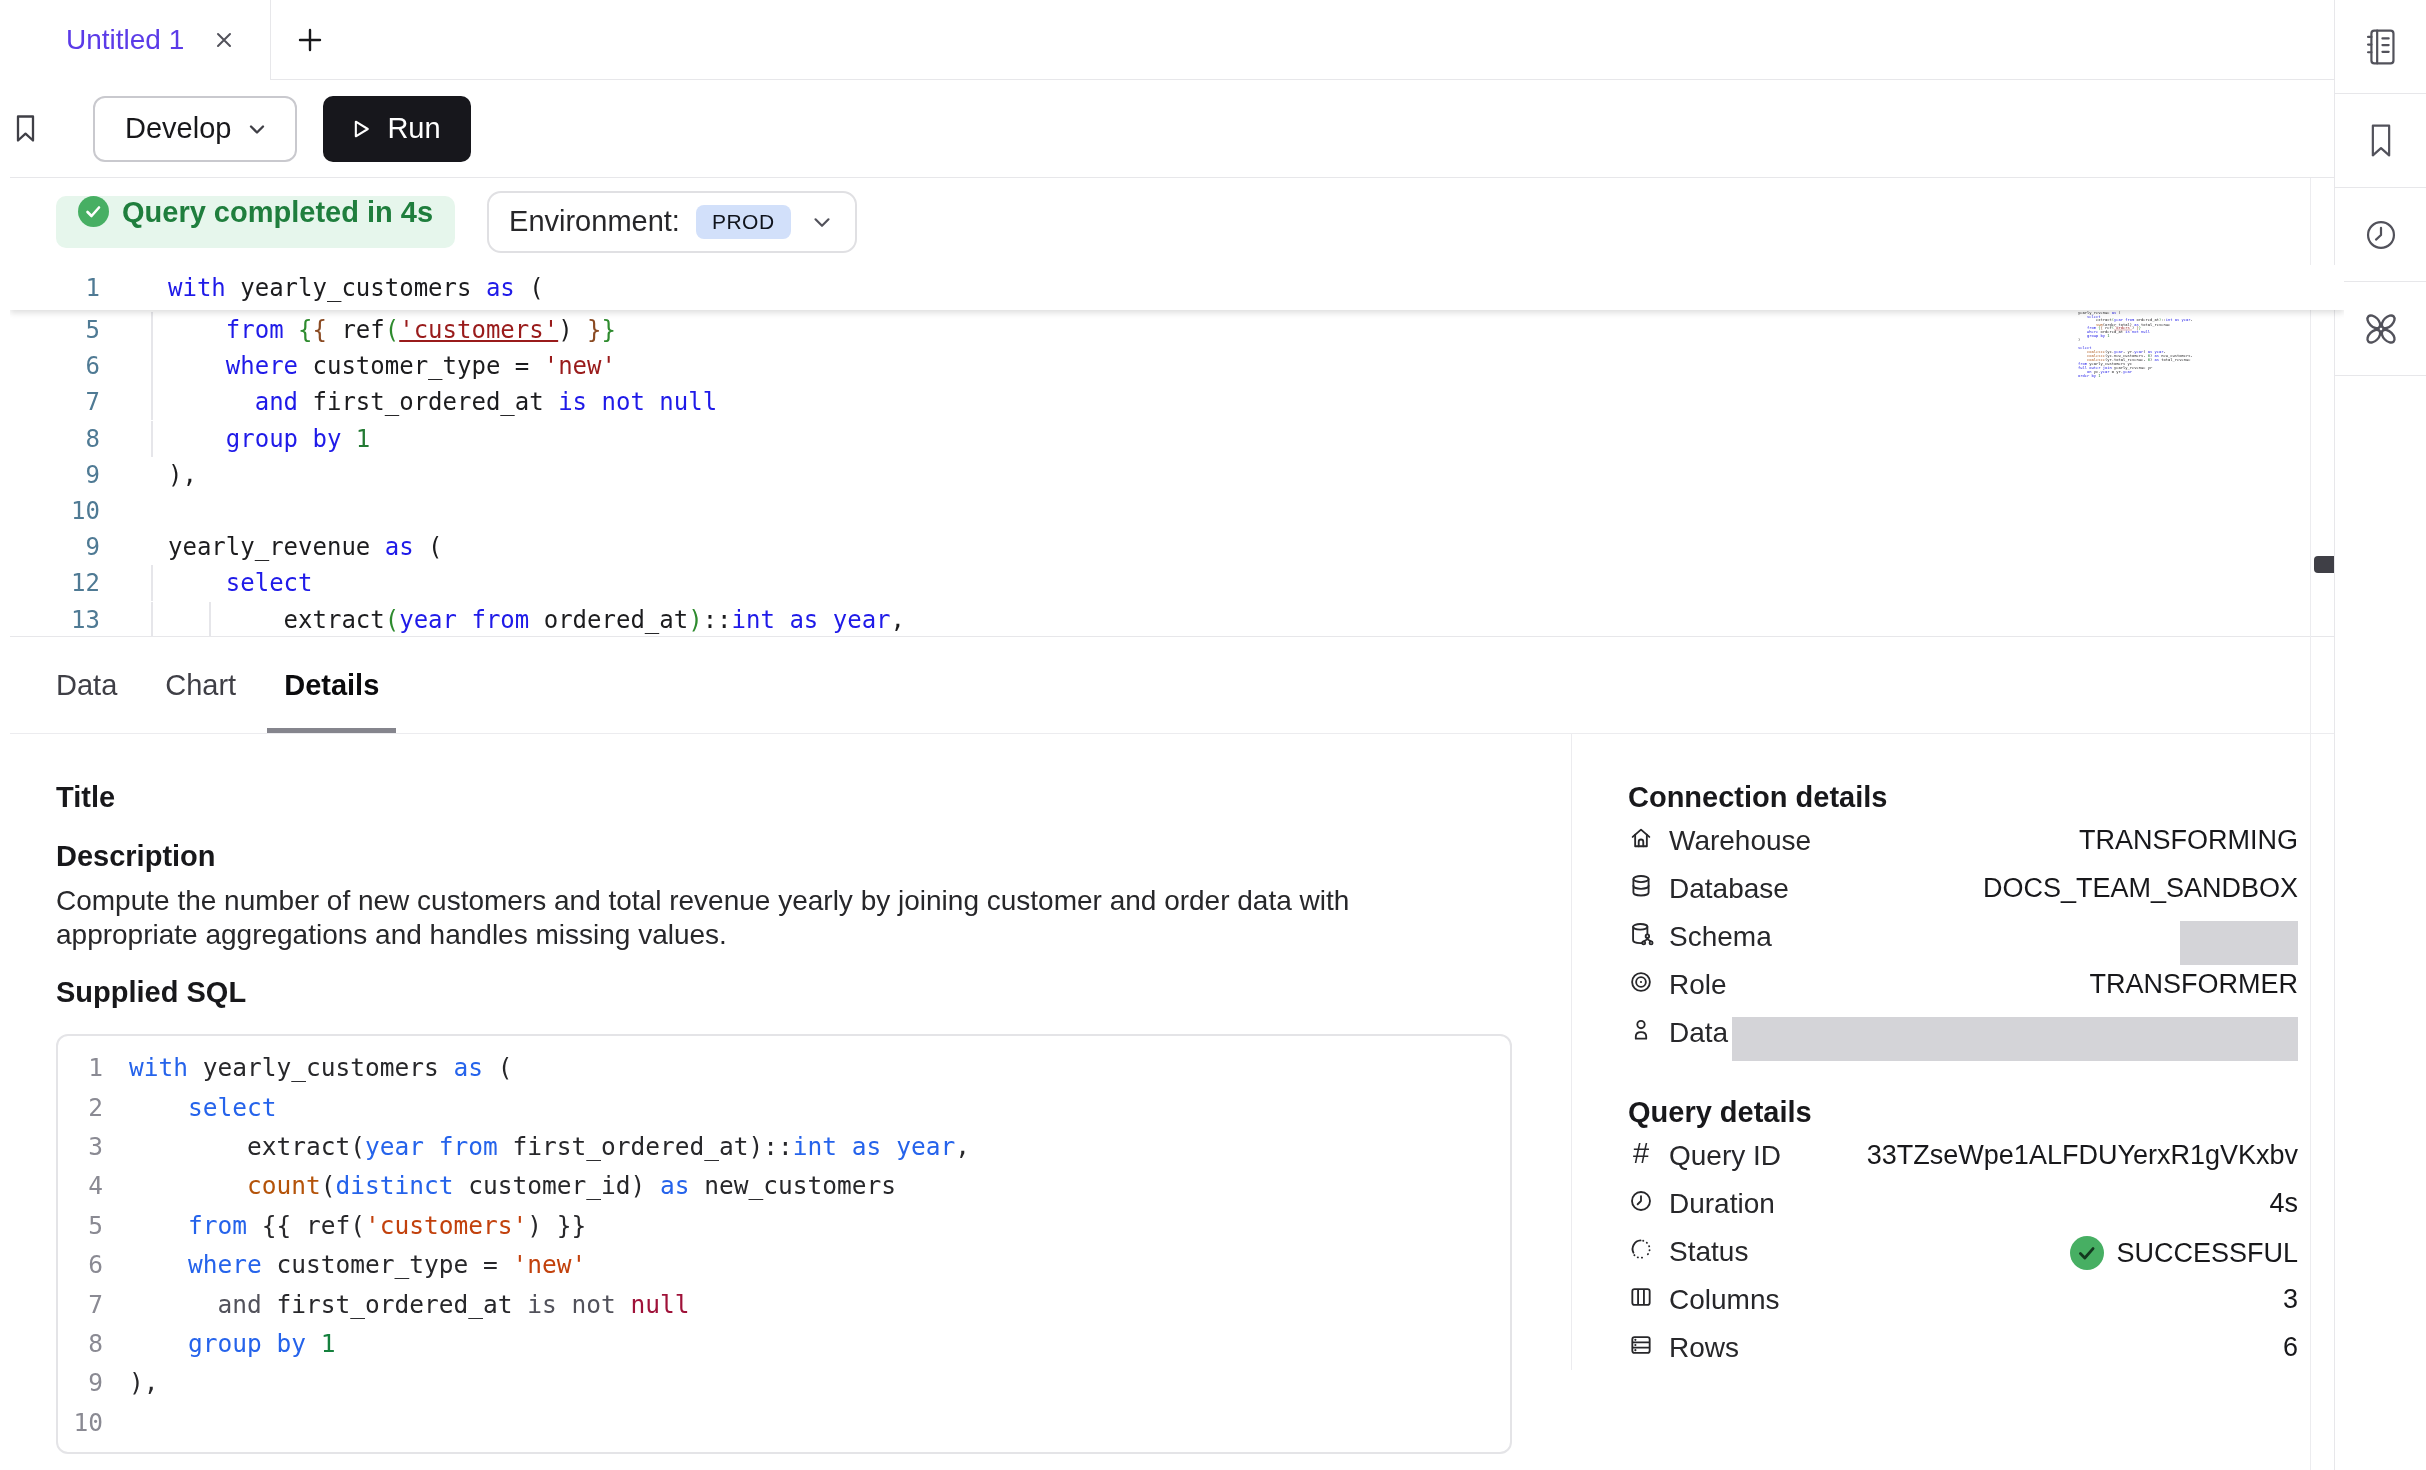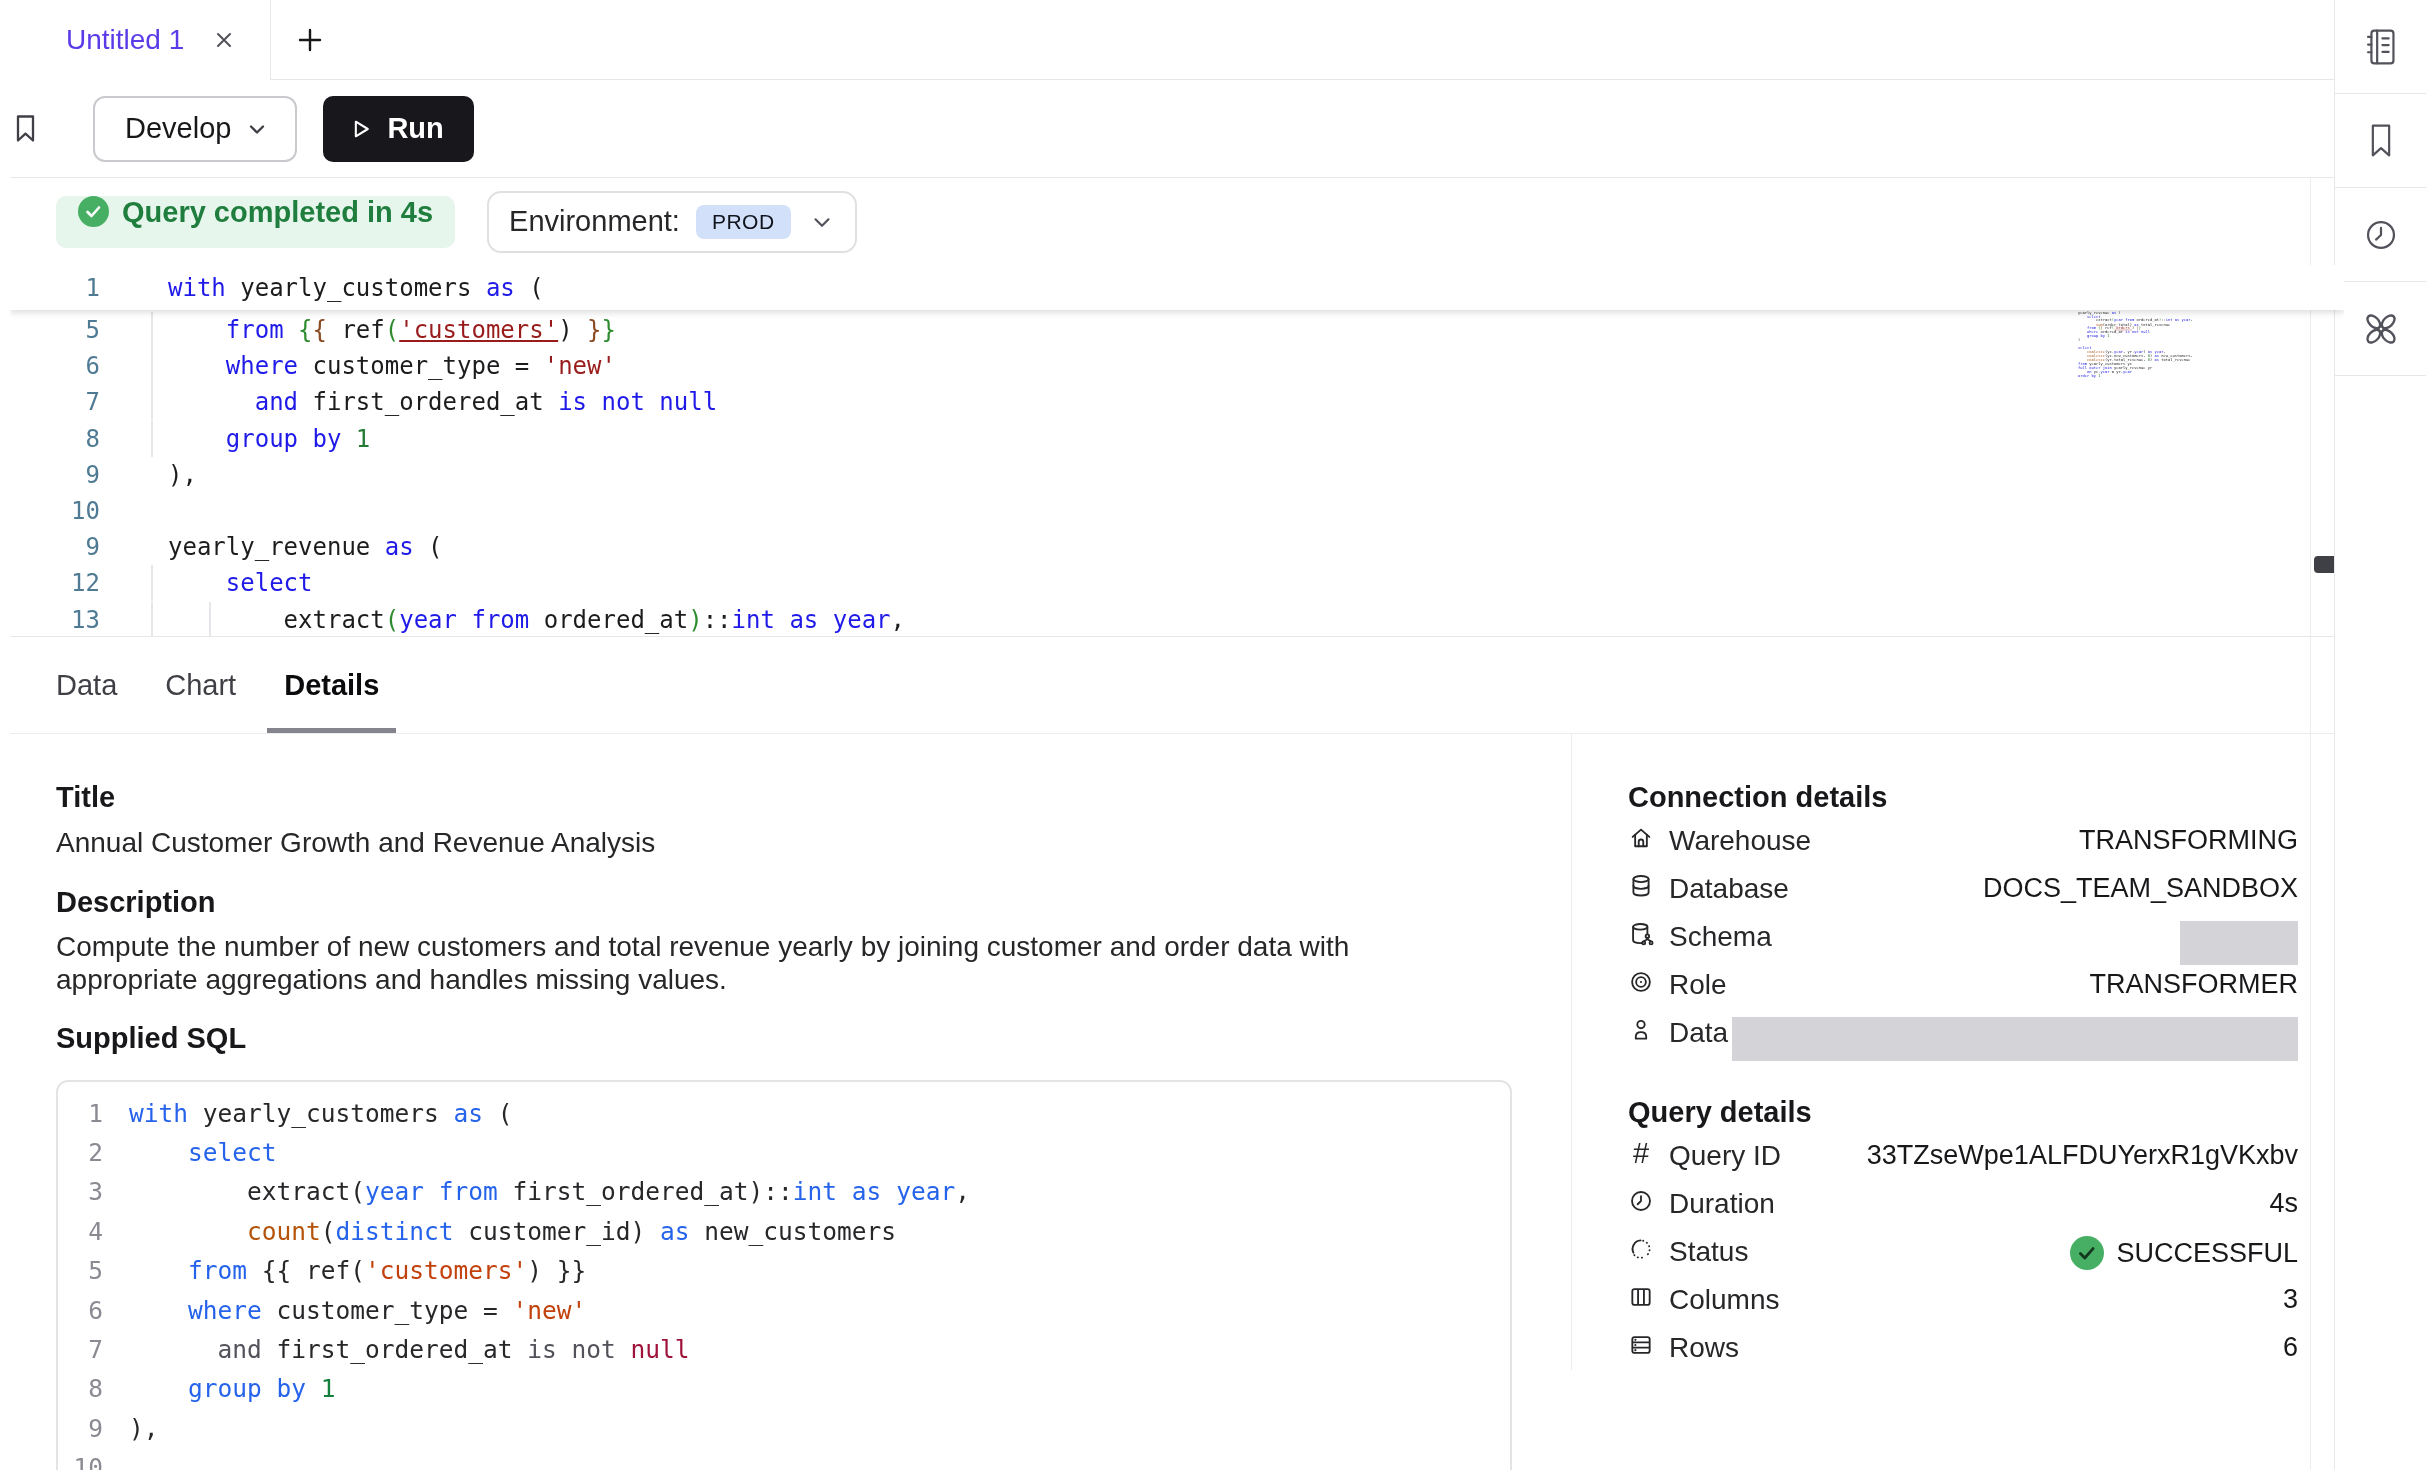--- a/index.html
+++ b/index.html
@@ -23,21 +23,21 @@
   .tab .tlabel{font-size:28px;font-weight:500;color:var(--accent)}
   .tab .tclose{margin-left:28px;display:flex;align-items:center}
   .newtab{display:flex;align-items:center;justify-content:center;width:78px}
 
   
   .toolbar{height:98px;border-bottom:1px solid var(--border);display:flex;align-items:center;justify-content:flex-start;padding-right:42px;gap:26px}
   .bm-btn{display:flex;align-items:center;justify-content:center;margin-right:26px}
   .btn-develop{display:flex;align-items:center;gap:14px;height:66px;padding:0 26px 0 30px;
     border:2px solid #c9c9ce;border-radius:12px;background:#fff;font-size:29px;font-weight:500;color:var(--ink)}
   .btn-run{display:flex;align-items:center;gap:14px;height:66px;padding:0 30px 0 24px;
-    border:none;border-radius:10px;background:var(--run-bg);color:#fff;font-size:29px;font-weight:700}
+    border:none;border-radius:10px;background:var(--run-bg);color:#fff;font-size:29px;font-weight:400}
 
   
   .statusrow{height:87px;display:flex;align-items:center;padding-left:46px;gap:32px}
   .badge{display:flex;align-items:flex-start;gap:13px;height:52px;padding:0 22px;border-radius:10px;
     background:var(--green-bg);color:var(--green-tx);font-size:29px;font-weight:600}
   .envsel{display:flex;align-items:center;height:62px;padding:0 20px;border:2px solid #e0e0e3;border-radius:14px;background:#fff}
   .envsel .elabel{font-size:29px;color:var(--ink2)}
   .envsel .pill{margin-left:16px;padding:5px 16px;border-radius:8px;background:var(--prod-bg);
     font-size:21px;font-weight:400;color:#10141c;letter-spacing:.5px}
   .envsel .chev{margin-left:18px;display:flex}
@@ -228,21 +228,20 @@
         <div class="rtab">Data</div>
         <div class="rtab">Chart</div>
         <div class="rtab active">Details</div>
       </div>
 
     <div class="details">
       <div class="vdivider"></div>
 
       <div class="dleft">
         <h3>Title</h3>
-        <p class="para title-text">Annual Customer Growth and Revenue Analysis</p>
         <h3 class="h-desc">Description</h3>
         <p class="para desc-text">Compute the number of new customers and total revenue yearly by joining customer and order data with appropriate aggregations and handles missing values.</p>
         <h3 class="h-sql">Supplied SQL</h3>
         <div class="sqlblock sq" id="sql-lines">
             <div class="sline"><span class="ln">1</span><span class="code"><span class="tok-kw">with</span> yearly_customers <span class="tok-kw">as</span> (</span></div>
             <div class="sline"><span class="ln">2</span><span class="code">    <span class="tok-kw">select</span></span></div>
             <div class="sline"><span class="ln">3</span><span class="code">        extract(<span class="tok-kw">year</span> <span class="tok-kw">from</span> first_ordered_at)::<span class="tok-kw">int</span> <span class="tok-kw">as</span> <span class="tok-kw">year</span>,</span></div>
             <div class="sline"><span class="ln">4</span><span class="code">        <span class="tok-fn">count</span>(<span class="tok-kw">distinct</span> customer_id) <span class="tok-kw">as</span> new_customers</span></div>
             <div class="sline"><span class="ln">5</span><span class="code">    <span class="tok-kw">from</span> {{ ref(<span class="tok-str">'customers'</span>) }}</span></div>
             <div class="sline"><span class="ln">6</span><span class="code">    <span class="tok-kw">where</span> customer_type = <span class="tok-str">'new'</span></span></div>

